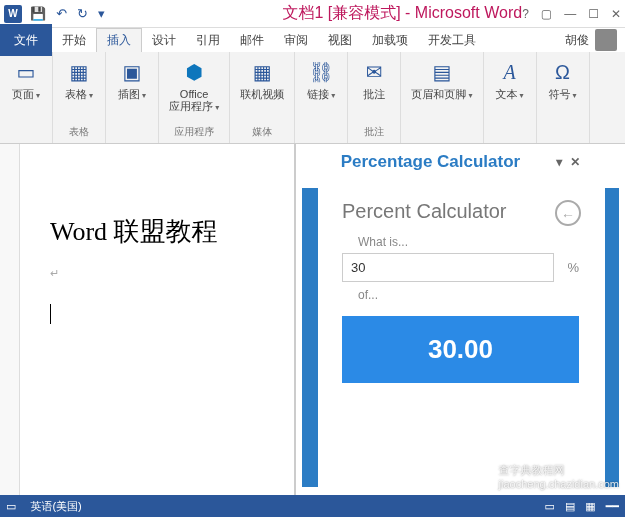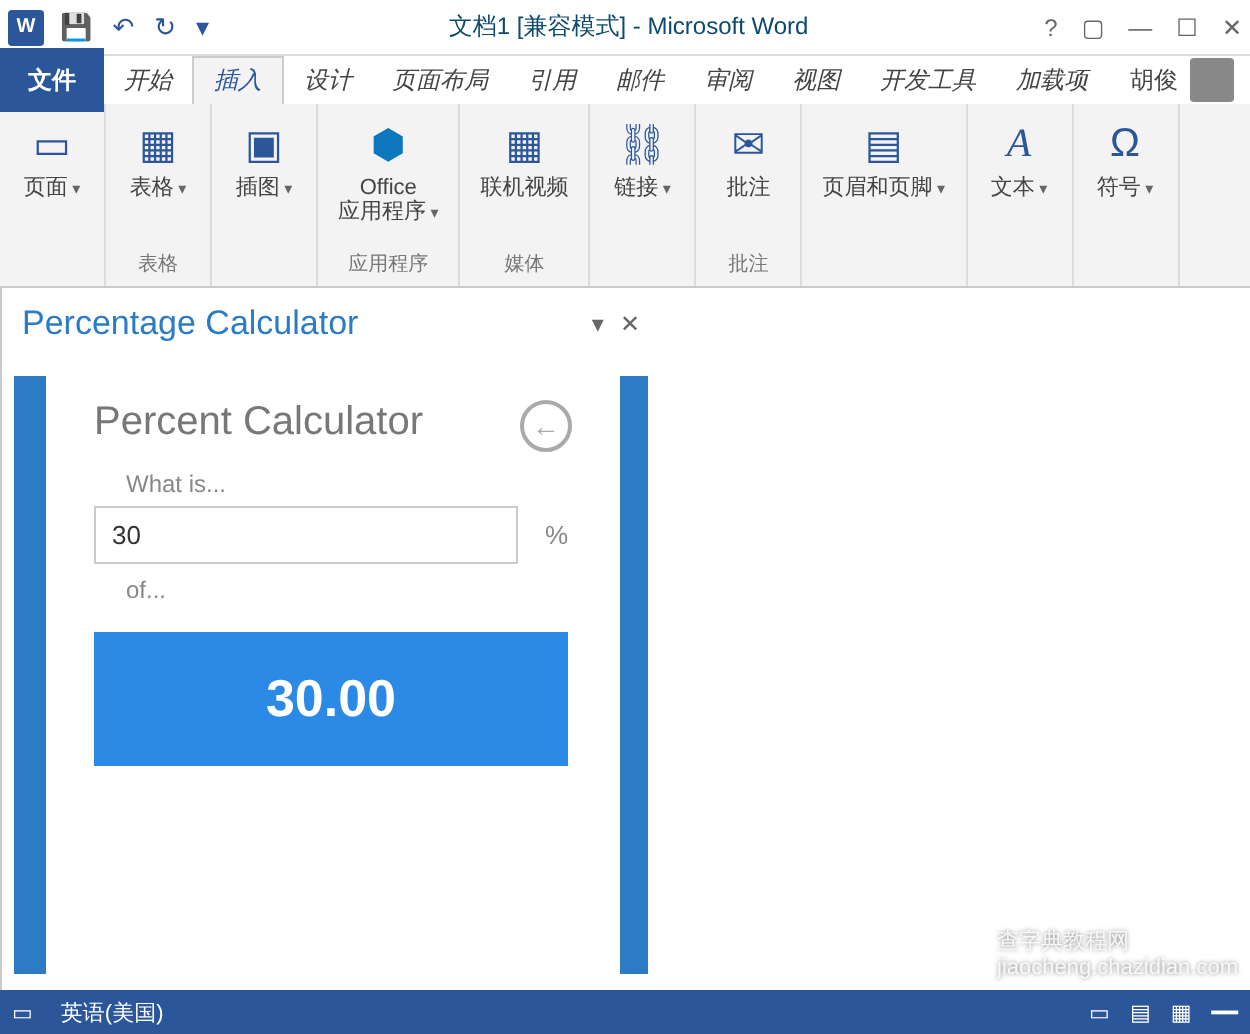--- a/index.html
+++ b/index.html
@@ -2,27 +2,27 @@
 <html><head>
 <meta charset="utf-8">
 <style>
 * { margin:0; padding:0; box-sizing:border-box; font-family:"Microsoft YaHei","Segoe UI",sans-serif; }
 body { width:625px; height:517px; background:#fff; overflow:hidden; position:relative; }
 
 .titlebar { height:28px; background:#fff; border-bottom:1px solid #ddd; display:flex; align-items:center; padding:0 4px; font-size:11px; color:#666; }
 .titlebar .qat { display:flex; gap:6px; align-items:center; }
 .titlebar .qat .word-icon { width:18px; height:18px; background:#2b579a; color:#fff; display:flex; align-items:center; justify-content:center; font-size:10px; font-weight:bold; border-radius:2px; }
 .titlebar .qat-btn { color:#2b579a; font-size:13px; cursor:pointer; padding:0 2px; }
-.titlebar .title { flex:1; text-align:center; font-size:12px; color:#0c4a6e; }
+.titlebar .title { flex:1; text-align:right; font-size:16px; color:#be185d; }
 .titlebar .wincontrols { display:flex; gap:12px; align-items:center; color:#666; }
 .titlebar .wincontrols span { cursor:pointer; font-size:12px; }
 
 .tabs { height:24px; background:#fff; display:flex; align-items:center; font-size:12px; }
-.tabs .file { background:#2b579a; color:#fff; padding:16px 14px; height:100%; display:flex; align-items:center; cursor:pointer;font-weight:bold; }
-.tabs .tab { padding:0 10px; height:100%; display:flex; align-items:center; color:#444; cursor:pointer;font-style:italic; }
+.tabs .file { background:#2b579a; color:#fff; padding:16px 14px; height:100%; display:flex; align-items:center; cursor:pointer; }
+.tabs .tab { padding:0 10px; height:100%; display:flex; align-items:center; color:#444; cursor:pointer; }
 .tabs .tab.active { background:#f3f3f3; color:#2b579a; border-top:1px solid #ccc; border-left:1px solid #ccc; border-right:1px solid #ccc; }
 .tabs .spacer { flex:1; }
 .tabs .user { display:flex; align-items:center; gap:6px; padding-right:8px; font-size:12px; color:#444;text-align:right; }
 .tabs .avatar { width:22px; height:22px; background:#888; border-radius:2px; }
 
 .ribbon { height:92px; background:#f3f3f3; border-bottom:1px solid #ccc; display:flex; font-size:11px; color:#444; }
 .rgroup { border-right:1px solid #ddd; padding:4px 8px; display:flex; flex-direction:column; justify-content:space-between; align-items:center; }
 .rgroup .top { display:flex; gap:8px; align-items:flex-start; justify-content:center; flex:1; }
 .rbtn { display:flex; flex-direction:column; align-items:center; gap:2px; cursor:pointer; padding:2px; min-width:36px; }
 .rbtn .icn { width:28px; height:28px; display:flex; align-items:center; justify-content:center; font-size:20px; color:#2b579a; }
@@ -32,21 +32,21 @@
 
 .content { display:flex; height:351px; position:relative; }
 .doc { flex:1; background:#fff; border-right:1px solid #ccc; position:relative; padding:30px 0 0 20px; }
 .doc .ruler { position:absolute; left:0; top:0; width:20px; height:100%; background:#f8f8f8; border-right:1px solid #ddd; }
 .doc .page { background:#fff; margin-left:10px; padding:40px 20px; }
 .doc .bigtext { font-size:26px; font-family:"SimSun",serif; color:#000; }
 .doc .ret { color:#aaa; font-size:11px; margin-top:18px; }
 .doc .cursor { width:1px; height:20px; background:#000; margin-top:24px; }
 
 .taskpane { width:330px; background:#fff; display:flex; flex-direction:column; border-left:1px solid #ccc; }
-.tp-head { display:flex; align-items:center; justify-content:space-between; padding:8px 10px; color:#2b7cc4; font-size:17px; font-weight:400;gap:36px; }
+.tp-head { display:flex; align-items:center; justify-content:center; padding:8px 10px; color:#2b7cc4; font-size:17px; font-weight:700;gap:36px; }
 .tp-head .ctrls { display:flex; gap:8px; color:#666; font-size:12px; }
 .tp-head .ctrls span { cursor:pointer; }
 .tp-body { flex:1; position:relative; background:#fff; padding:8px; }
 .tp-body .band-left { position:absolute; left:6px; top:8px; bottom:8px; width:16px; background:#2b7cc4; }
 .tp-body .band-right { position:absolute; right:6px; top:8px; bottom:8px; width:14px; background:#2b7cc4; }
 .tp-card { background:#fff; margin:0 24px; padding:12px 14px; position:relative; }
 .tp-card h2 { font-size:20px; font-weight:300; color:#777; margin-bottom:12px; }
 .back-btn { position:absolute; right:12px; top:12px; width:26px; height:26px; border:2px solid #aaa; border-radius:50%; display:flex; align-items:center; justify-content:center; color:#aaa; font-size:14px; cursor:pointer; }
 .field-lbl { font-size:12px; color:#888; margin:6px 16px 4px; }
 .input-row { display:flex; align-items:center; gap:13px; }
@@ -79,27 +79,26 @@
     <span>☐</span>
     <span>✕</span>
   </div>
 </div>
 
 <div class="tabs">
   <div class="file">文件</div>
   <div class="tab">开始</div>
   <div class="tab active">插入</div>
   <div class="tab">设计</div>
-  <div class="tab">页面布局</div>
   <div class="tab">引用</div>
   <div class="tab">邮件</div>
   <div class="tab">审阅</div>
   <div class="tab">视图</div>
+  <div class="tab">加载项</div>
   <div class="tab">开发工具</div>
-  <div class="tab">加载项</div>
   <div class="spacer"></div>
   <div class="user">
     <span>胡俊</span>
     <div class="avatar"></div>
   </div>
 </div>
 
 <div class="ribbon">
   <div class="rgroup">
     <div class="top">
@@ -188,20 +187,28 @@
         <div class="rbtn">
           <div class="icn">Ω</div>
           <div class="lbl drop">符号</div>
         </div>
       </div>
     <div class="glabel"></div>
   </div>
 </div>
 
 <div class="content">
+  <div class="doc">
+    <div class="ruler"></div>
+    <div class="page">
+      <div class="bigtext">Word 联盟教程</div>
+      <div class="ret">↵</div>
+      <div class="cursor"></div>
+    </div>
+  </div>
 
   <div class="taskpane">
     <div class="tp-head">
       <span>Percentage Calculator</span>
       <div class="ctrls">
         <span>▾</span>
         <span>✕</span>
       </div>
     </div>
     <div class="tp-body">

